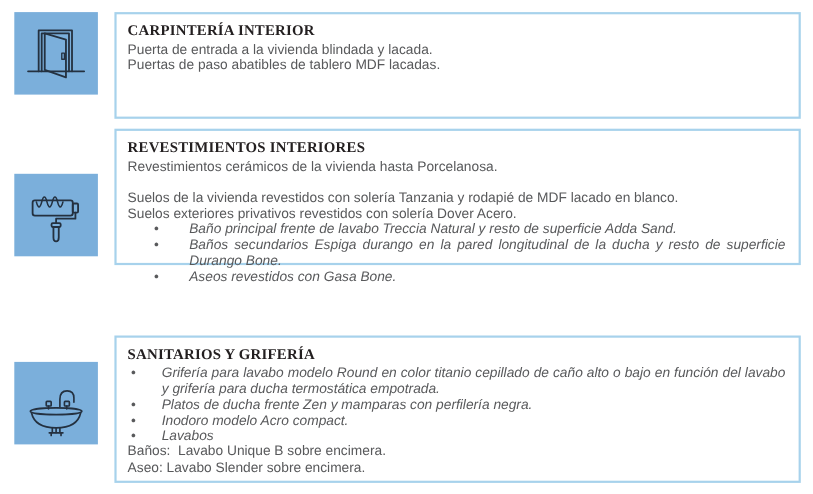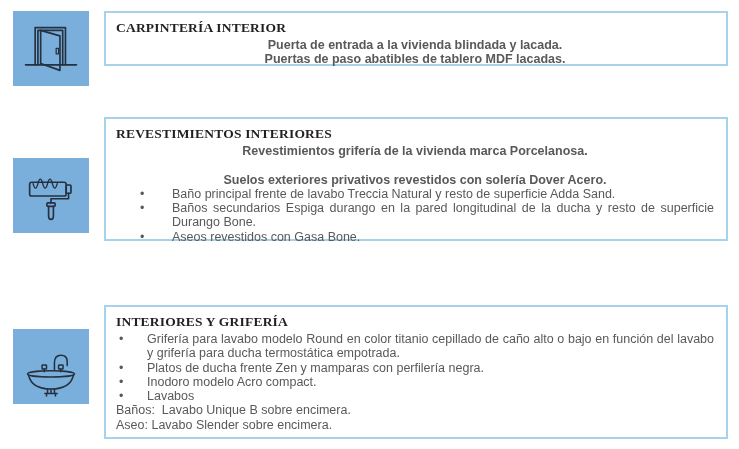--- a/index.html
+++ b/index.html
@@ -32,34 +32,34 @@
   }
   .card-title {
     font-family: "Liberation Serif", serif;
     font-weight: bold;
     font-size: 13.5px;
     line-height: 16px;
     color: #231f20;
     letter-spacing: 0.2px;
     margin-bottom: 2px;
   }
-  .line { text-align: center; font-weight: bold; }
+  .line { text-align: left; }
   .spacer { height: 14.3px; }
   .bullet-row { display: flex; align-items: flex-start; }
   .bullet-row .dot {
     flex: 0 0 auto;
     text-align: left;
     font-size: 12.5px;
     line-height: 14.3px;
   }
   .b2 .dot { margin-left: 24px; width: 32px; }
   .b3 .dot { margin-left: 3px;  width: 28px; }
-  .bullet-row .btext { flex: 1 1 auto; text-align: justify; }
+  .bullet-row .btext { flex: 1 1 auto; text-align: justify; font-style: italic; }
   .subline { white-space: pre-wrap; }
-  #card-1 { top: 11px;  height: 55px; }
+  #card-1 { top: 11px;  height: 97px; }
   #card-2 { top: 117px; height: 124px; }
   #card-3 { top: 305px; height: 134px; }
   #iconbox-1 { top: 11px; }
   #iconbox-2 { top: 158px; }
   #iconbox-3 { top: 329px; }
 </style>
 </head>
 <body>
 
 <div class="icon-box" id="iconbox-1">
@@ -88,22 +88,23 @@
       <rect x="67" y="29" width="7" height="12" rx="1.5"></rect>
       <path d="M70.5 41 V49 H45 V55"></path>
       <rect x="39" y="55" width="12" height="5" rx="1.5"></rect>
       <path d="M41.5 60 v14 q0 5 3.5 5 q3.5 0 3.5 -5 v-14"></path>
     </svg>
   </span>
 </div>
 
 <div class="card" id="card-2">
   <div class="card-title">REVESTIMIENTOS INTERIORES</div>
-  <div class="line">Revestimientos grifería de la vivienda marca Porcelanosa.</div>
+  <div class="line">Revestimientos cerámicos de la vivienda hasta Porcelanosa.</div>
   <div class="spacer"></div>
+  <div class="line">Suelos de la vivienda revestidos con solería Tanzania y rodapié de MDF lacado en blanco.</div>
   <div class="line">Suelos exteriores privativos revestidos con solería Dover Acero.</div>
   <div class="bullet-row b2">
     <span class="dot">•</span>
     <span class="btext">Baño principal frente de lavabo Treccia Natural y resto de superficie Adda Sand.</span>
   </div>
   <div class="bullet-row b2">
     <span class="dot">•</span>
     <span class="btext">Baños secundarios Espiga durango en la pared longitudinal de la ducha y resto de superficie Durango Bone.</span>
   </div>
   <div class="bullet-row b2">
@@ -123,21 +124,21 @@
       <ellipse cx="45" cy="55" rx="34" ry="4.5"></ellipse>
       <path d="M12.5 57 q4.5 20 32.5 20 q28 0 32.5 -20"></path>
       <path d="M40 77.5 v5.5 M45 77.5 v5.5 M50 77.5 v5.5"></path>
       <path d="M36 83.5 h18"></path>
       <path d="M38.5 83.5 v3.5 M51.5 83.5 v3.5"></path>
     </svg>
   </span>
 </div>
 
 <div class="card" id="card-3">
-  <div class="card-title">INTERIORES Y GRIFERÍA</div>
+  <div class="card-title">SANITARIOS Y GRIFERÍA</div>
   <div class="bullet-row b3">
     <span class="dot">•</span>
     <span class="btext">Grifería para lavabo modelo Round en color titanio cepillado de caño alto o bajo en función del lavabo y grifería para ducha termostática empotrada.</span>
   </div>
   <div class="bullet-row b3">
     <span class="dot">•</span>
     <span class="btext">Platos de ducha frente Zen y mamparas con perfilería negra.</span>
   </div>
   <div class="bullet-row b3">
     <span class="dot">•</span>

